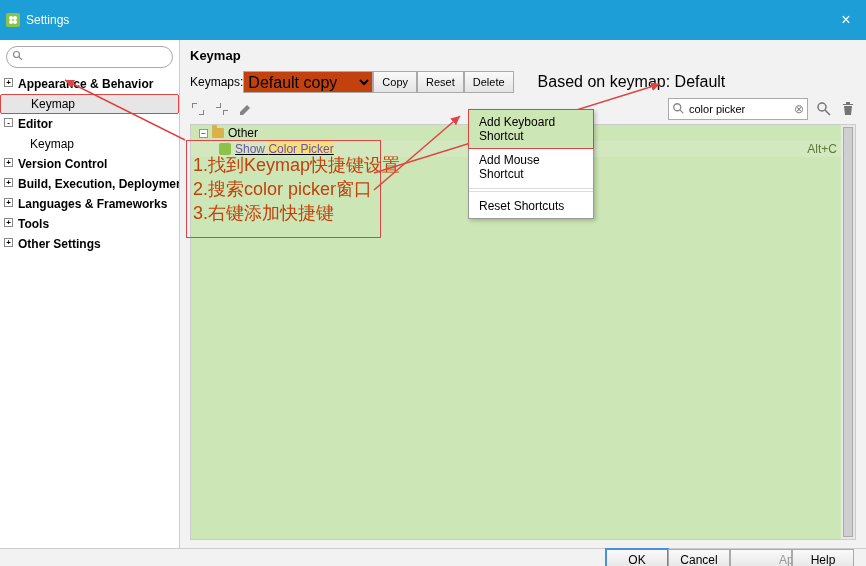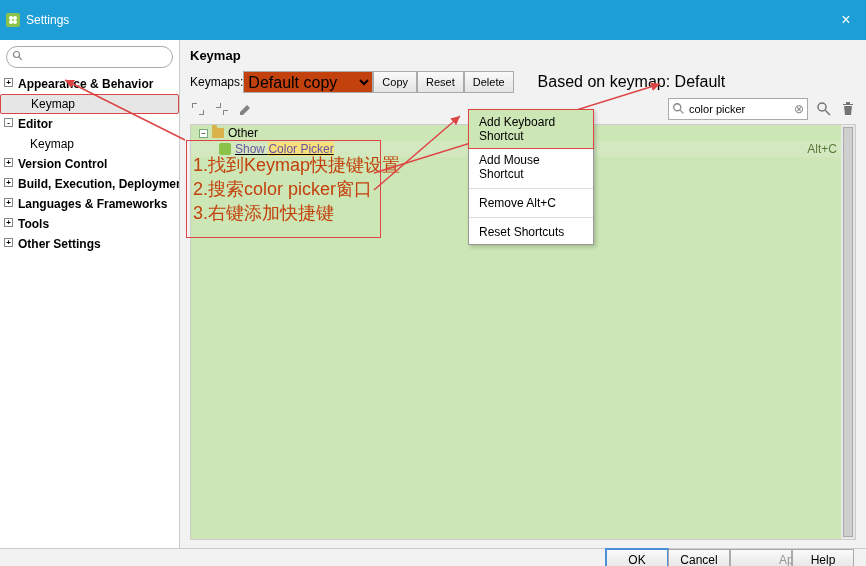--- a/index.html
+++ b/index.html
@@ -159,21 +159,20 @@
       </div>
       <div class="scrollbar">
           <div class="scrollbar-thumb"></div>
         </div>
     </div>
 
     <div class="context-menu" style="left:288px; top:69px;">
       <div class="mi selected">Add Keyboard Shortcut</div>
       <div class="mi">Add Mouse Shortcut</div>
       <div class="sep"></div>
-      <div class="mi">Remove Alt+C</div>
       <div class="sep"></div>
       <div class="mi">Reset Shortcuts</div>
     </div>
 
     <div class="annotation-box" style="left:6px; top:100px; width:195px;">
       <div class="ann-line">1.找到Keymap快捷键设置</div>
       <div class="ann-line">2.搜索color picker窗口</div>
       <div class="ann-line">3.右键添加快捷键</div>
     </div>
 

